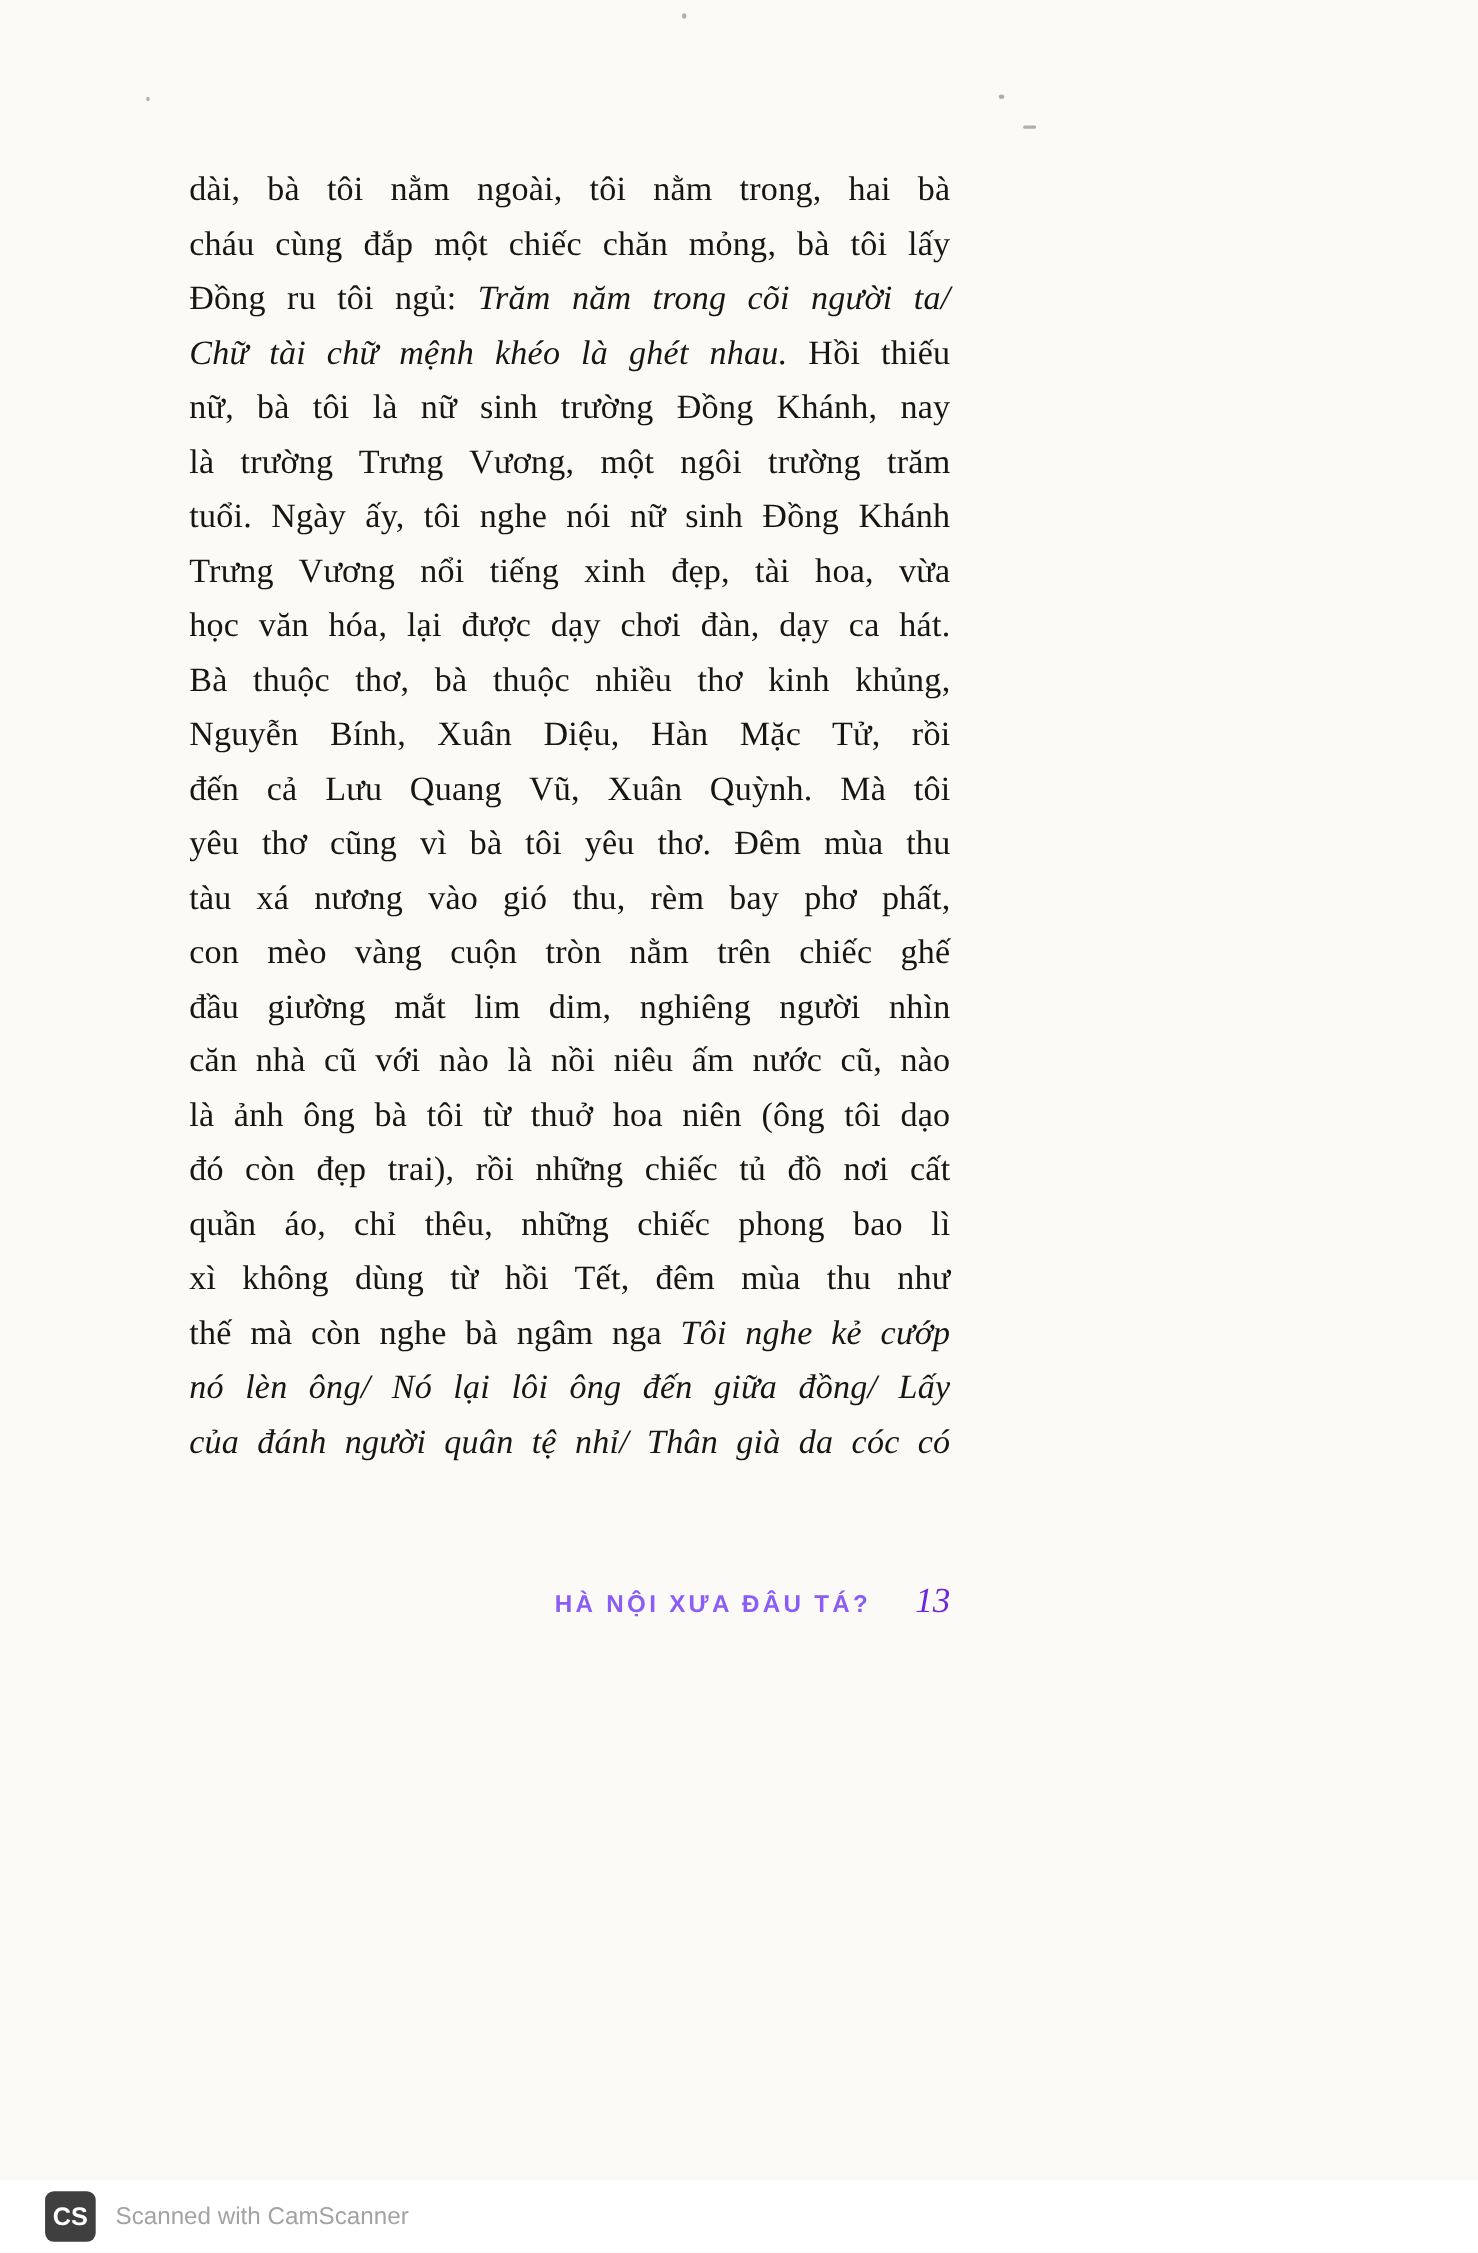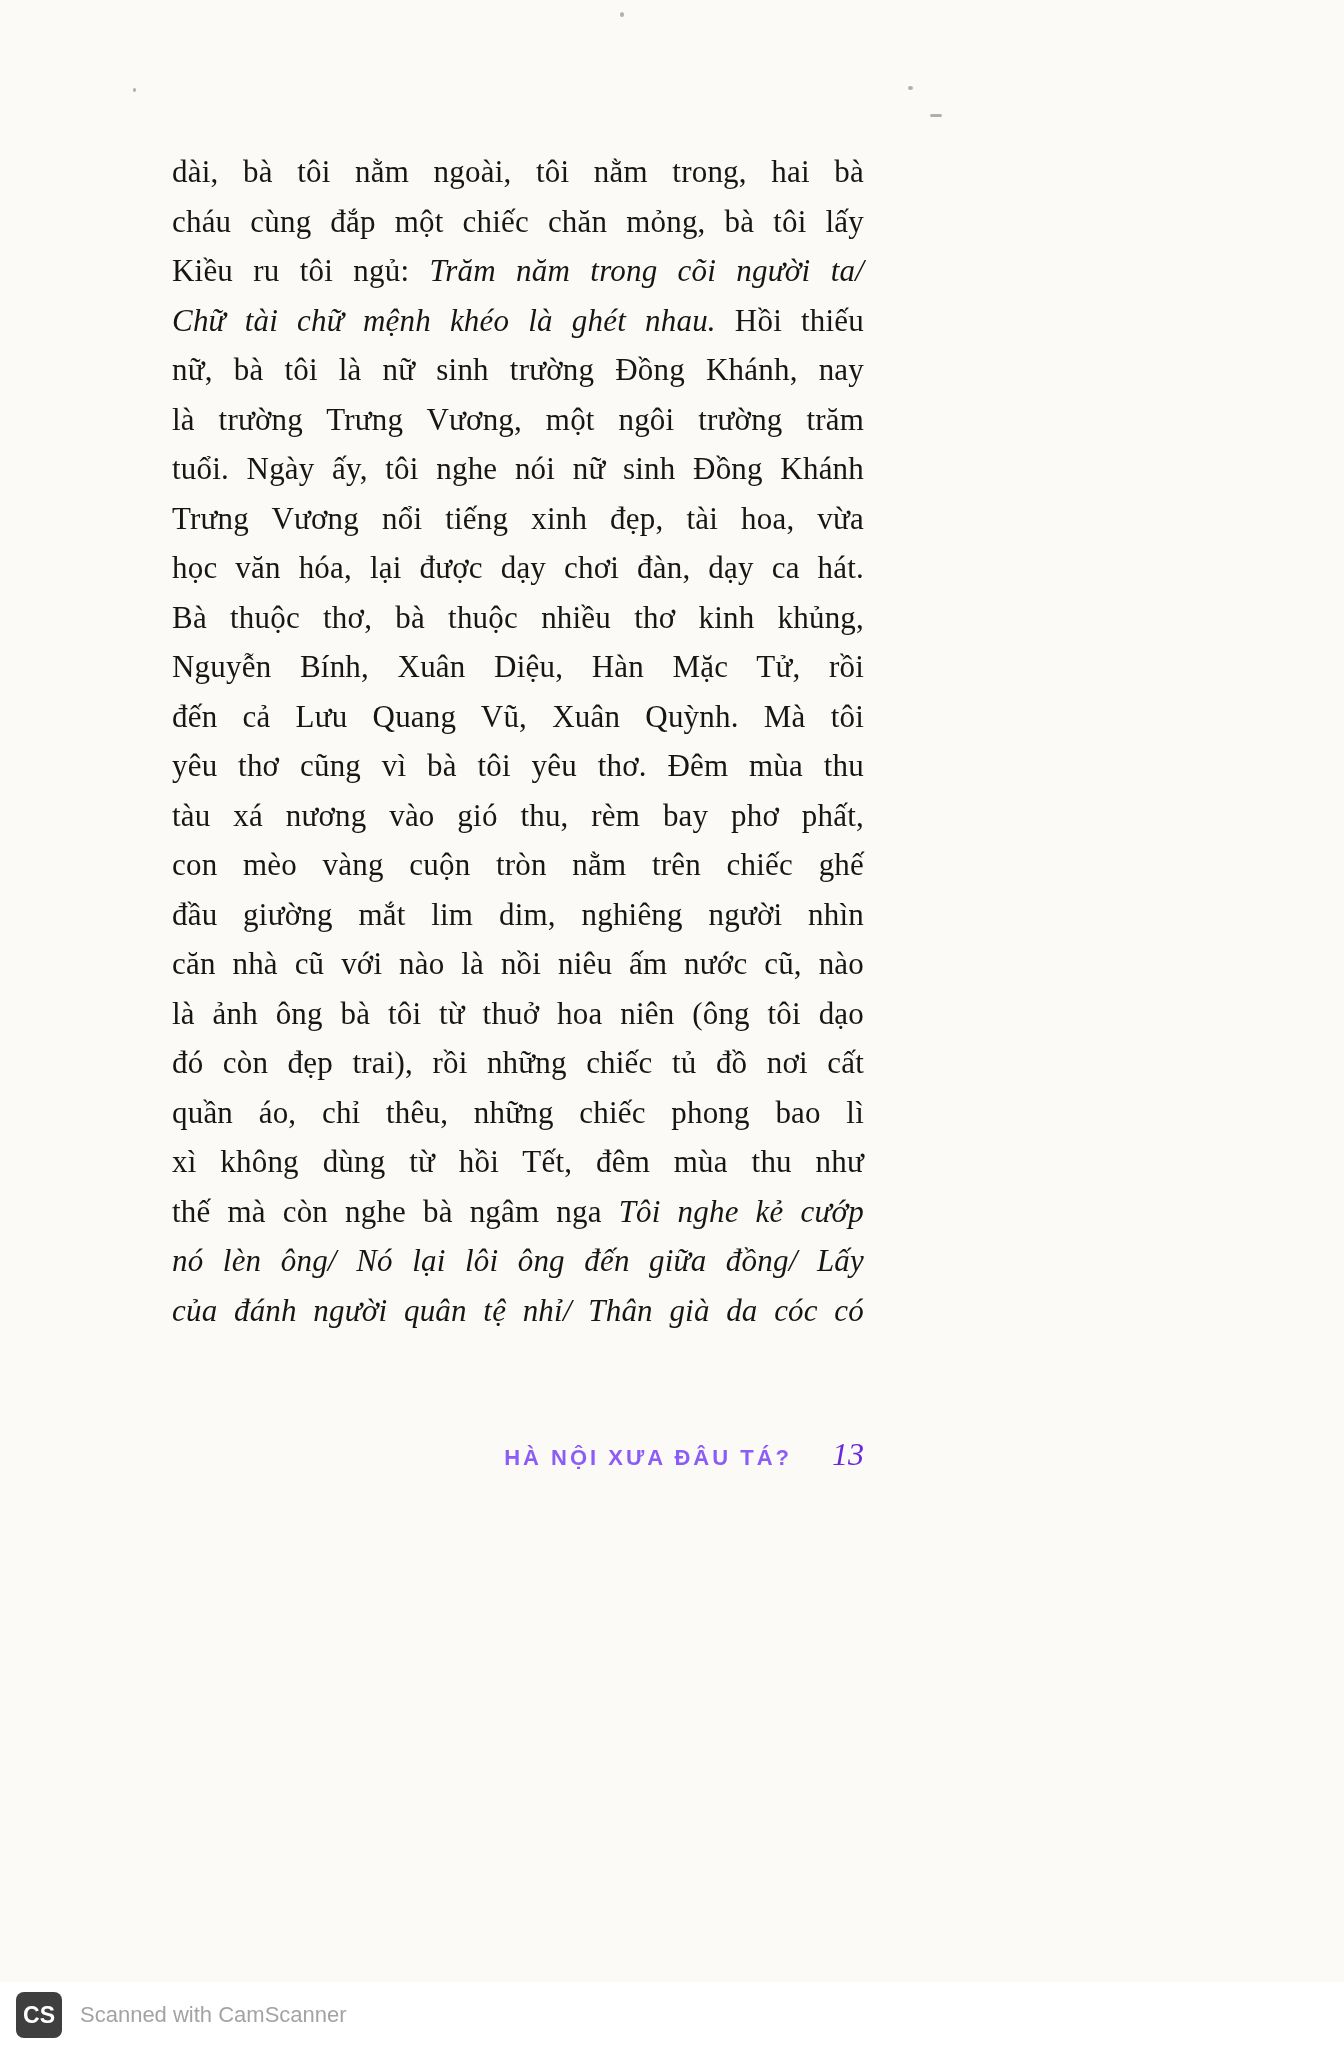--- a/index.html
+++ b/index.html
@@ -61,21 +61,21 @@
   
   .scanner-bar {
     position: absolute;
     left: 0;
     bottom: 0;
     width: 100%;
     height: 66px;
     background: #ffffff;
     display: flex;
     align-items: center;
-    padding-left: 16px;
+    padding-left: 41px;
     gap: 18px;
   }
   .cs-logo {
     width: 46px;
     height: 46px;
     background: #3f3f3f;
     border-radius: 8px;
     color: #ffffff;
     font-family: "Liberation Sans", sans-serif;
     font-weight: 700;
@@ -110,21 +110,21 @@
 <div class="page">
 
   <span class="artifact a1"></span>
   <span class="artifact a2"></span>
   <span class="artifact a3"></span>
   <span class="artifact a4"></span>
 
   <div class="body-text">
       <div class="text-line"><span>dài, bà tôi nằm ngoài, tôi nằm trong, hai bà</span></div>
       <div class="text-line"><span>cháu cùng đắp một chiếc chăn mỏng, bà tôi lấy</span></div>
-      <div class="text-line"><span>Kiều ru tôi ngủ: </span><span class="italic">Trăm năm trong cõi người ta/</span></div>
+      <div class="text-line"><span>Đồng ru tôi ngủ: </span><span class="italic">Trăm năm trong cõi người ta/</span></div>
       <div class="text-line"><span class="italic">Chữ tài chữ mệnh khéo là ghét nhau.</span><span> Hồi thiếu</span></div>
       <div class="text-line"><span>nữ, bà tôi là nữ sinh trường Đồng Khánh, nay</span></div>
       <div class="text-line"><span>là trường Trưng Vương, một ngôi trường trăm</span></div>
       <div class="text-line"><span>tuổi. Ngày ấy, tôi nghe nói nữ sinh Đồng Khánh</span></div>
       <div class="text-line"><span>Trưng Vương nổi tiếng xinh đẹp, tài hoa, vừa</span></div>
       <div class="text-line"><span>học văn hóa, lại được dạy chơi đàn, dạy ca hát.</span></div>
       <div class="text-line"><span>Bà thuộc thơ, bà thuộc nhiều thơ kinh khủng,</span></div>
       <div class="text-line"><span>Nguyễn Bính, Xuân Diệu, Hàn Mặc Tử, rồi</span></div>
       <div class="text-line"><span>đến cả Lưu Quang Vũ, Xuân Quỳnh. Mà tôi</span></div>
       <div class="text-line"><span>yêu thơ cũng vì bà tôi yêu thơ. Đêm mùa thu</span></div>

